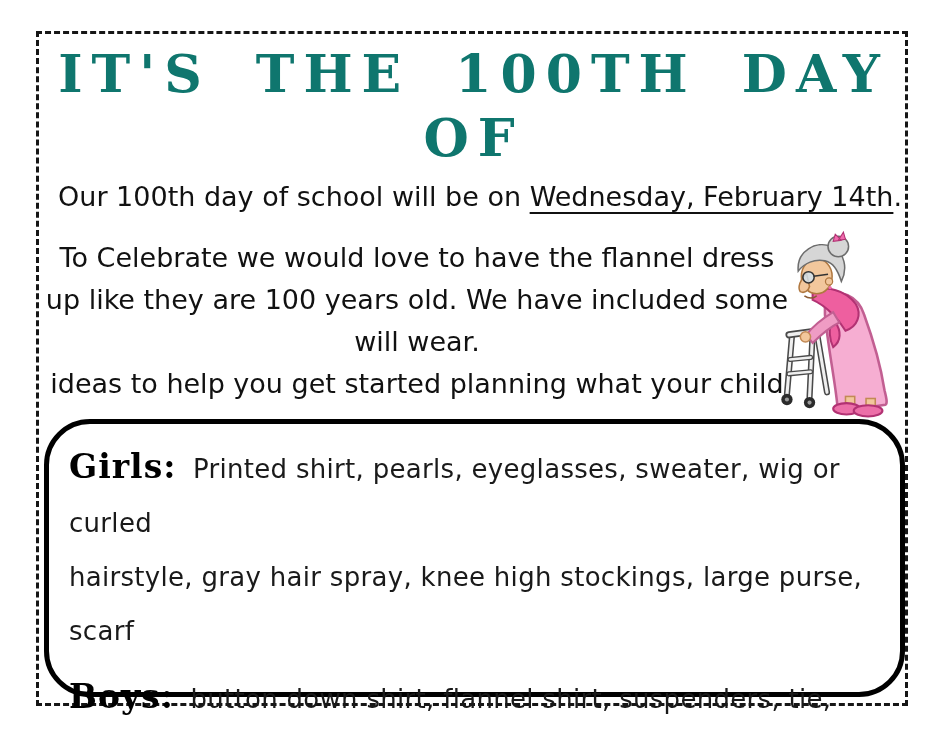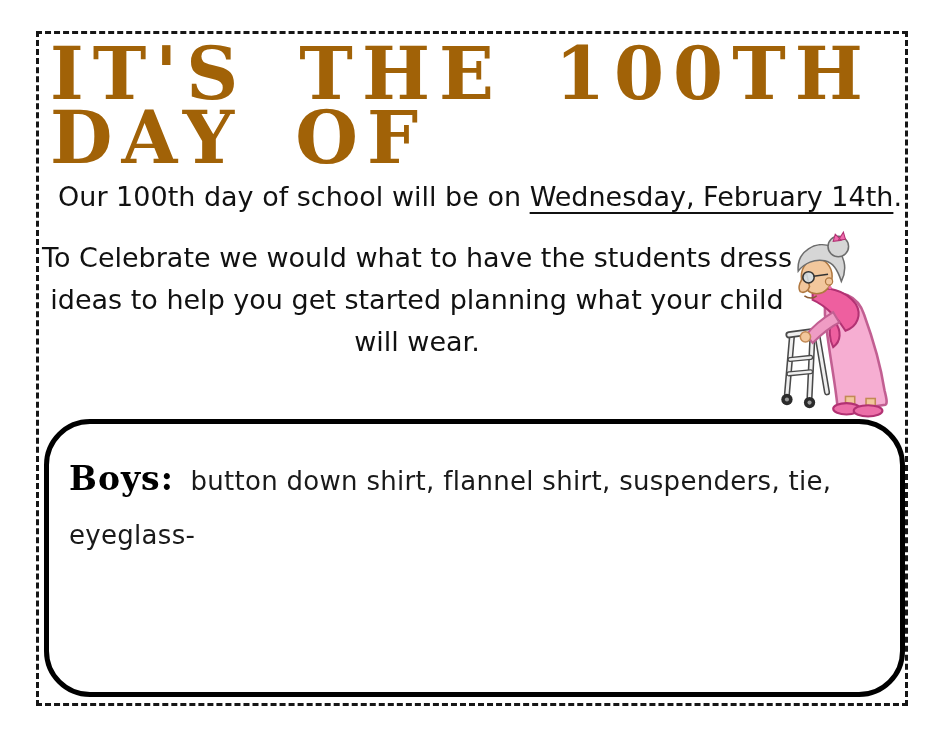--- a/index.html
+++ b/index.html
@@ -24,28 +24,28 @@
     height: 675px;
     box-sizing: border-box;
     border: 3px dashed #161616;
   }
 
   .title {
     position: absolute;
     top: 42px;
     left: 50px;
     right: 50px;
-    text-align: left;
+    text-align: center;
     font-family: "DejaVu Serif", serif;
     font-weight: bold;
-    font-size: 72px;
+    font-size: 52px;
     line-height: 64px;
     letter-spacing: 9px;
     word-spacing: 18px;
-    color: #a16207;
+    color: #0f766e;
   }
 
   .intro {
     position: absolute;
     top: 181px;
     left: 45px;
     right: 45px;
     text-align: right;
     font-family: "DejaVu Sans", sans-serif;
     font-size: 27px;
@@ -114,23 +114,24 @@
 
 <div class="title">
   <div>IT'S THE 100TH DAY OF</div>
 </div>
 
 <div class="intro">
   <span>Our 100th day of school will be on </span><span class="date">Wednesday, February 14th</span><span>.</span>
 </div>
 
 <div class="body-par">
-  <div>To Celebrate we would what to have the students dress</div>
+  <div>To Celebrate we would love to have the flannel dress</div>
+  <div>up like they are 100 years old. We have included some</div>
+  <div>will wear.</div>
   <div>ideas to help you get started planning what your child</div>
-  <div>will wear.</div>
 </div>
 
 <svg class="lady" viewBox="0 0 125 185" aria-hidden="true">
 
   <path d="M42,68 C56,58 74,66 80,84 C88,106 96,132 100,158 C102,166 103,171 101,172 C86,175 66,175 54,172 C52,150 44,110 42,84 Z" fill="#f6aed2" stroke="#c25f92" stroke-width="2.5"></path>
 
   <g>
     <rect x="62" y="164" width="9" height="10" fill="#f2c79c" stroke="#c28a55" stroke-width="1.5"></rect>
     <rect x="82" y="166" width="9" height="10" fill="#f2c79c" stroke="#c28a55" stroke-width="1.5"></rect>
     <ellipse cx="63" cy="176" rx="13" ry="5.5" fill="#ec6fa8" stroke="#b23273" stroke-width="2"></ellipse>
@@ -181,18 +182,23 @@
 
     <circle cx="26" cy="48" r="5.5" fill="#cfe4f2" fill-opacity="0.8" stroke="#333333" stroke-width="1.5"></circle>
     <path d="M31,47 L45,45" stroke="#333333" stroke-width="1.5" fill="none"></path>
 
     <circle cx="46" cy="52" r="3.5" fill="#f2c79c" stroke="#b07840" stroke-width="1.2"></circle>
     <circle cx="47" cy="58" r="1.6" fill="#f06aad"></circle>
   </g>
 </svg>
 
 <div class="ideas-box">
+  <p class="girls-par">
+    <span class="label">Girls:</span>
+    <span>Printed shirt, pearls, eyeglasses, sweater, wig or curled</span><br>
+    <span>hairstyle, gray hair spray, knee high stockings, large purse, scarf</span>
+  </p>
   <p class="boys-par">
     <span class="label">Boys:</span>
     <span>button down shirt, flannel shirt, suspenders, tie, eyeglass-</span><br>
     
   </p>
 </div>
 
 </body></html>

